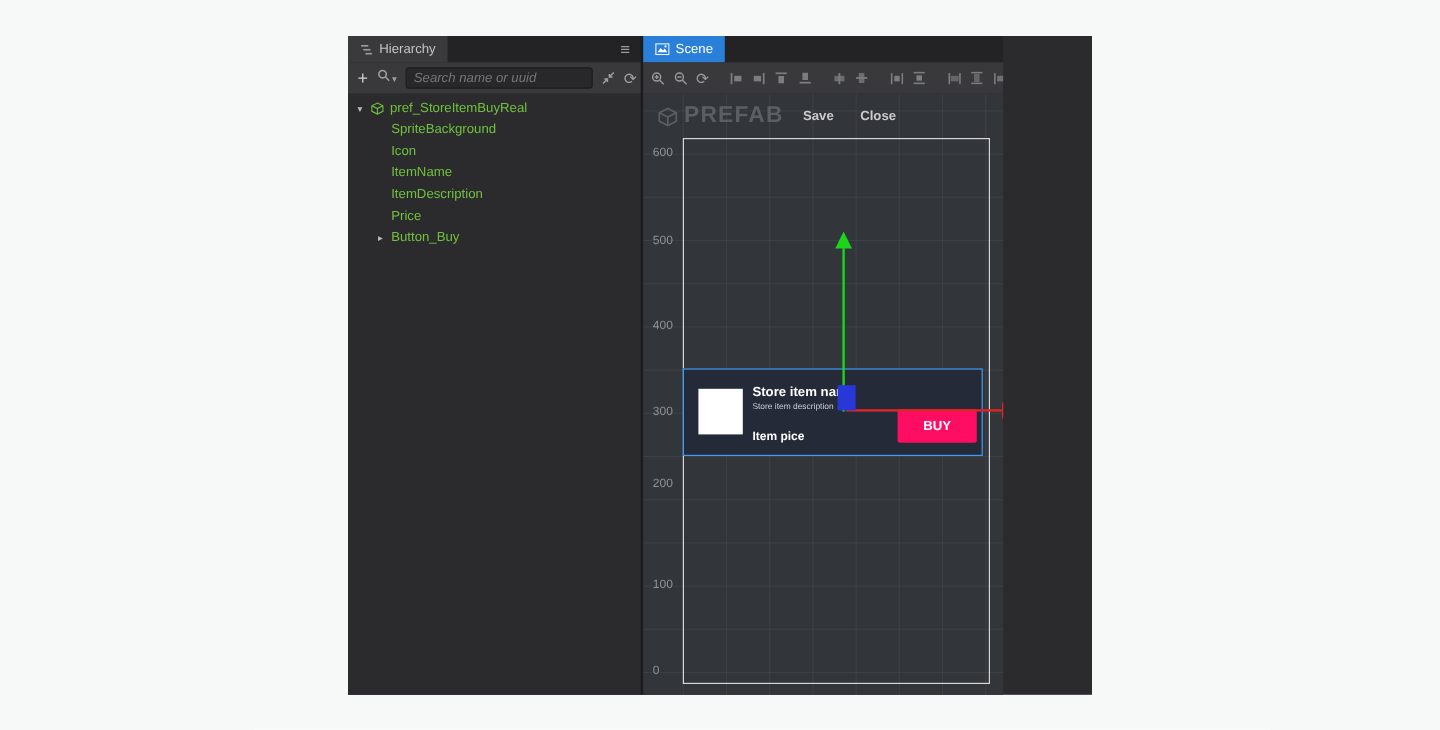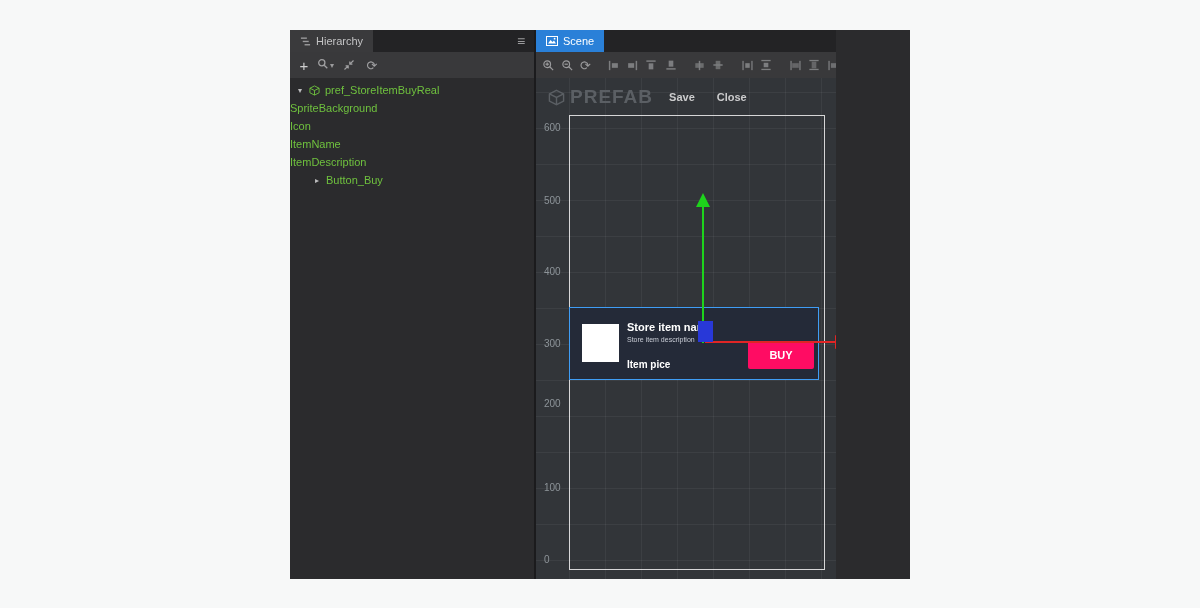--- a/index.html
+++ b/index.html
@@ -30,21 +30,21 @@
                 border-radius:3px; display:flex; align-items:center; padding:0 6px; }
   .search-box input { flex:1; background:transparent; border:none; outline:none;
                       color:#cfcfcf; font-size:11px; font-family:"Liberation Sans", sans-serif; }
   .search-box input::placeholder { color:#767678; font-style:italic; }
   .h-tool-icon { display:flex; align-items:center; justify-content:center; width:16px; }
   .refresh-glyph { color:#a0a0a2; font-size:13px; }
 
   .tree { flex:1; background:#2b2b2d; padding-top:3px; overflow:hidden; }
   .tree-row { height:18px; display:flex; align-items:center; font-size:11px; color:#6fc13e; }
   .tree-row.root { padding-left:8px; }
-  .tree-row.child { }
+  .tree-row.child { padding-left:36px; }
   .tree-row.child-caret { padding-left:25px; }
   .caret { width:11px; color:#bdbdbf; font-size:8px; flex:0 0 11px; }
   .node-icon { margin-right:5px; display:flex; color:#6fc13e; }
   .node-icon svg { display:block; }
 
   
   .scene-panel { width:300px; display:flex; flex-direction:column; }
   .tab.scene-active { background:#2a80d8; color:#ffffff; }
 
   .s-toolbar { height:26px; background:#39393b; display:flex; align-items:center;
@@ -127,20 +127,23 @@
         <span class="plus-btn">+</span>
         <span class="search-filter">
           <span>
             <svg width="12" height="12" viewBox="0 0 12 12">
                 <circle cx="4.8" cy="4.8" r="3.1" fill="none" stroke="#a0a0a2" stroke-width="1.3"></circle>
                 <line x1="7.2" y1="7.2" x2="10.3" y2="10.3" stroke="#a0a0a2" stroke-width="1.3"></line>
               </svg>
           </span>
           <span class="caret-glyph">▾</span>
         </span>
+        <div class="search-box">
+          <input placeholder="Search name or uuid" style="">
+        </div>
         <span class="h-tool-icon">
           <svg width="12" height="12" viewBox="0 0 12 12" fill="none" stroke="#a0a0a2" stroke-width="1.2">
               <path d="M10.5 1.5 L6.8 5.2 M6.8 2.6 L6.8 5.2 L9.4 5.2"></path>
               <path d="M1.5 10.5 L5.2 6.8 M5.2 9.4 L5.2 6.8 L2.6 6.8"></path>
             </svg>
         </span>
         <span class="h-tool-icon refresh-glyph">⟳</span>
       </div>
 
       <div class="tree">
@@ -158,20 +161,23 @@
           <span class="node-label">SpriteBackground</span>
         </div>
         <div class="tree-row child">
           <span class="node-label">Icon</span>
         </div>
         <div class="tree-row child">
           <span class="node-label">ItemName</span>
         </div>
         <div class="tree-row child">
           <span class="node-label">ItemDescription</span>
+        </div>
+        <div class="tree-row child">
+          <span class="node-label">Price</span>
         </div>
         <div class="tree-row child-caret">
           <span class="caret">▸</span>
           <span class="node-label">Button_Buy</span>
         </div>
       </div>
     </div>
 
     <div class="divider"></div>
 

